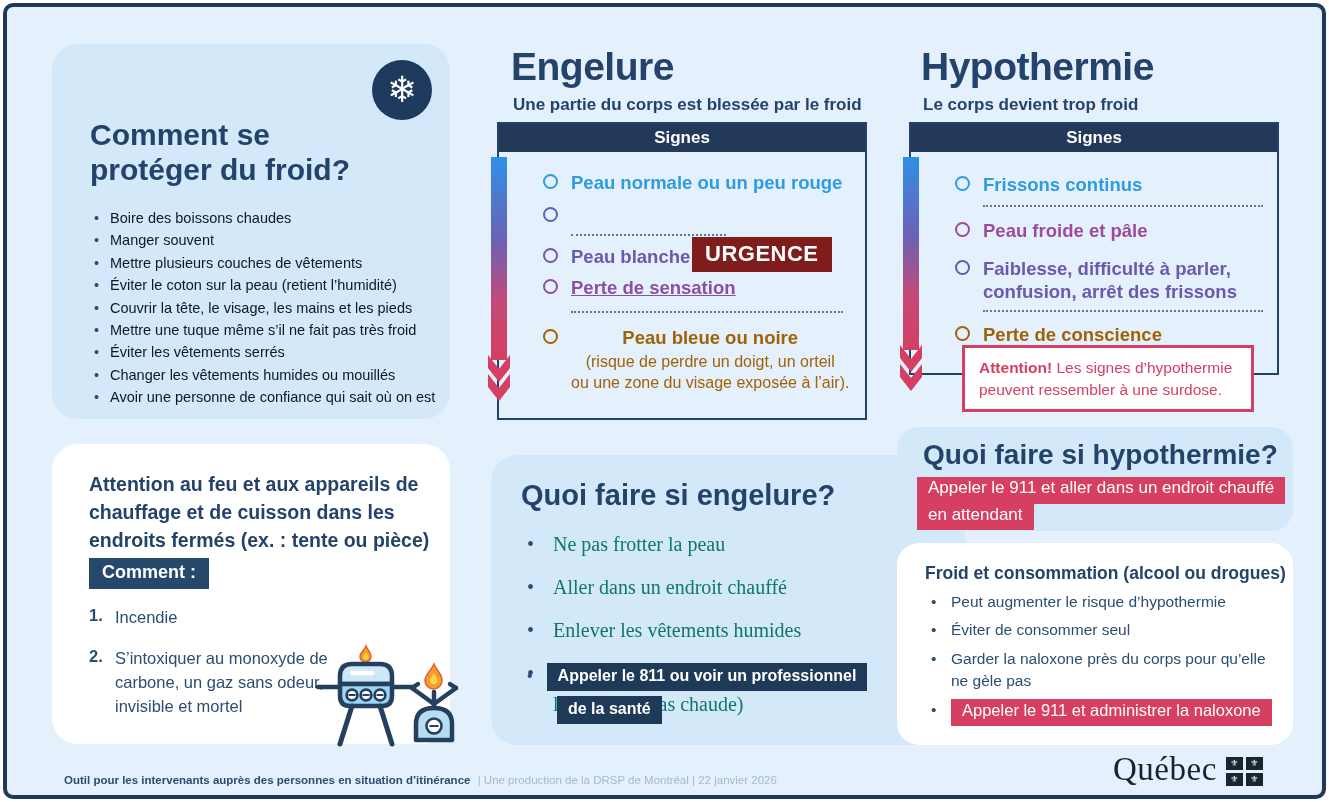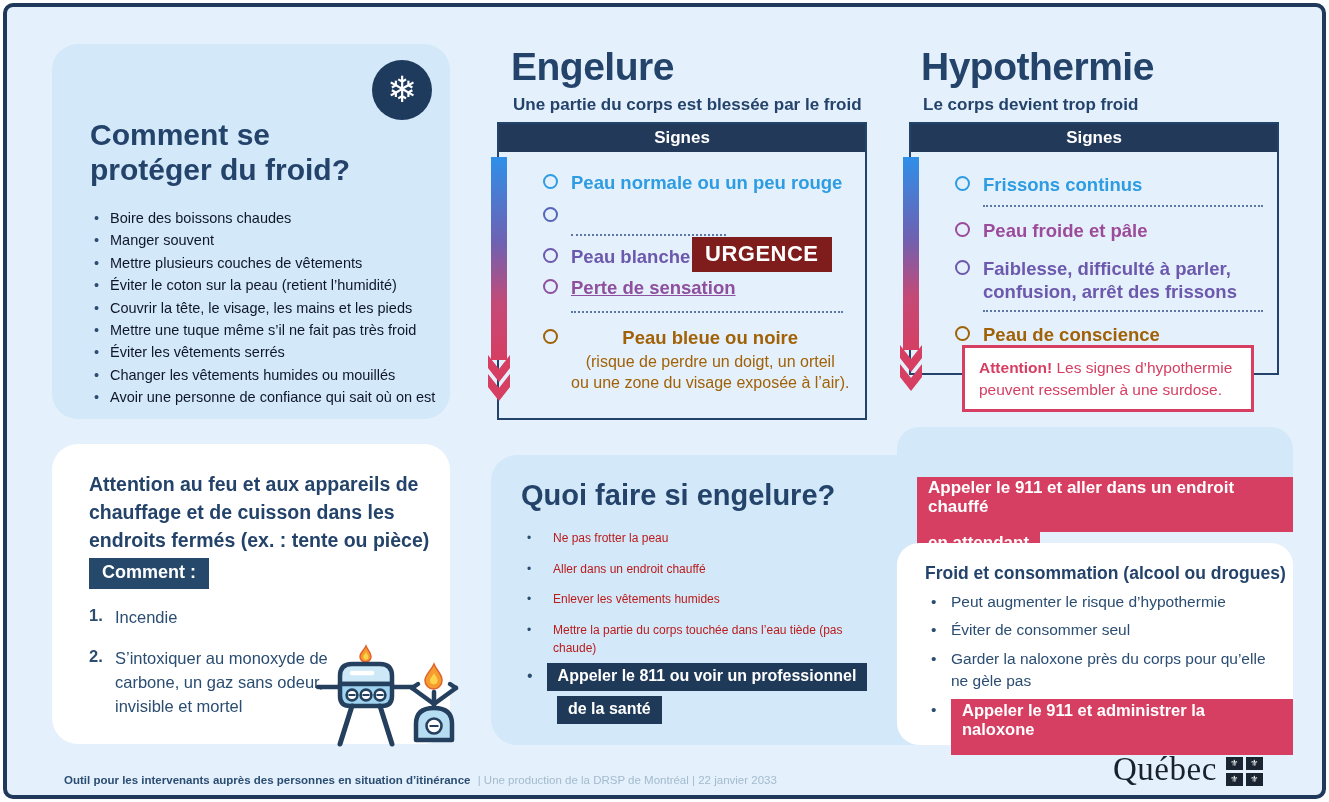--- a/index.html
+++ b/index.html
@@ -85,37 +85,37 @@
     padding:9px 14px; font-size:15.5px; line-height:1.4; color:#d63e62; width:292px;
   }
   .attention-box b { font-weight:800; }
 
   
   .box-quoi-eng { position:absolute; left:484px; top:448px; width:474px; height:290px; }
   .quoi-title { font-size:29px; font-weight:800; color:#24436b; }
   .box-quoi-eng .quoi-title { position:absolute; left:30px; top:24px; }
   .quoi-list { position:absolute; left:32px; top:74px; width:340px; list-style:none; }
   .quoi-list li {
-    font-size:12px; color:#b91c1c; line-height:1.55; padding-left:30px;
-    position:relative; margin-bottom:12px;
+    font-size:20px; color:#0f766e; line-height:1.55; padding-left:30px;
+    position:relative; margin-bottom:12px;font-family:Liberation Serif, serif;
   }
   .quoi-list li::before { content:"•"; position:absolute; left:4px; color:#2b4d72; }
   .badge-navy {
     display:inline-block; background:#1f3a58; color:#ffffff; font-weight:700;
     font-size:16px; padding:4px 11px 6px;
   }
   .quoi-badge-row { position:absolute; left:36px; top:208px; }
   .quoi-badge-row .bdot { color:#2b4d72; font-size:16px; margin-right:14px; }
   .badge-stack2 { display:inline-block; margin-top:5px; margin-left:30px; }
 
   .box-quoi-hypo { position:absolute; left:890px; top:420px; width:396px; height:104px; border-radius:22px; }
   .box-quoi-hypo .quoi-title { position:absolute; left:26px; top:12px; font-size:28px; }
   .badge-red {
-    display:inline-block; background:#d63e62; color:#ffffff; font-weight:700;
-    font-size:17px; padding:2px 11px 16px;
+    display:inline-block; background:#d63e62; color:#ffffff; font-weight:400;
+    font-size:17px; padding:2px 11px 6px;
   }
   .hypo-badges { position:absolute; left:20px; top:50px; line-height:1.1; }
 
   .box-consomm { position:absolute; left:890px; top:536px; width:396px; height:202px; border-radius:22px; }
   .consomm-title { position:absolute; left:28px; top:20px; font-size:17.5px; font-weight:800; color:#24436b; }
   .consomm-list { position:absolute; left:30px; top:48px; width:345px; list-style:none; }
   .consomm-list li {
     font-size:15.5px; color:#2b4d72; line-height:1.45; padding-left:24px;
     position:relative; margin-bottom:6px;
   }
@@ -303,50 +303,51 @@
           <span class="sign-circle"></span>
           <span>Peau froide et pâle</span>
         </div>
         <div class="sign-row t-purple" style="margin-top:16px;">
           <span class="sign-circle"></span>
           <span style="max-width:282px; display:inline-block;">Faiblesse, difficulté à parler, confusion, arrêt des frissons</span>
         </div>
         <div class="dotsep" style="width:280px; margin:7px 0 12px 28px;"></div>
         <div class="sign-row t-crimson">
           <span class="sign-circle"></span>
-          <span>Peau de conscience</span>
+          <span>Perte de conscience</span>
         </div>
       </div>
 
       <div class="attention-box" style="left:51px; top:221px;">
         <b>Attention!</b><span> Les signes d’hypothermie peuvent ressembler à une surdose.</span>
       </div>
     </div>
 
     <section class="panel-blue box-quoi-hypo">
+      <h2 class="quoi-title">Quoi faire si hypothermie?</h2>
       <div class="hypo-badges">
         <span class="badge-red">Appeler le 911 et aller dans un endroit chauffé</span><br>
         <span class="badge-red">en attendant</span>
       </div>
     </section>
 
     <section class="panel-white box-consomm">
       <h2 class="consomm-title">Froid et consommation (alcool ou drogues)</h2>
       <ul class="consomm-list">
         <li>Peut augmenter le risque d’hypothermie</li>
         <li>Éviter de consommer seul</li>
         <li>Garder la naloxone près du corps pour qu’elle ne gèle pas</li>
         <li>Si quelqu’un respire mal ou ne respire plus :</li>
       </ul>
       <span class="badge-red consomm-badge">Appeler le 911 et administrer la naloxone</span>
     </section>
 
     <div class="footer">
       <span class="f-bold">Outil pour les intervenants auprès des personnes en situation d’itinérance</span>
-      <span class="f-light">| Une production de la DRSP de Montréal | 22 janvier 2033</span>
+      <span class="f-light">| Une production de la DRSP de Montréal | 22 janvier 2026</span>
     </div>
 
     <div class="logo">
       <span class="logo-wordmark">Québec</span>
       <span class="logo-flag">
         <span>⚜</span>
         <span>⚜</span>
         <span>⚜</span>
         <span>⚜</span>
       </span>

